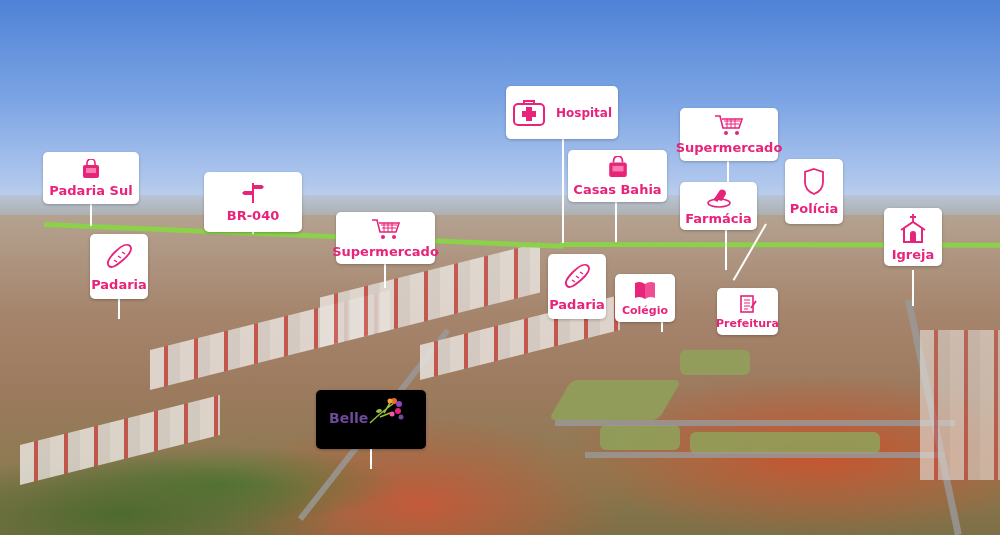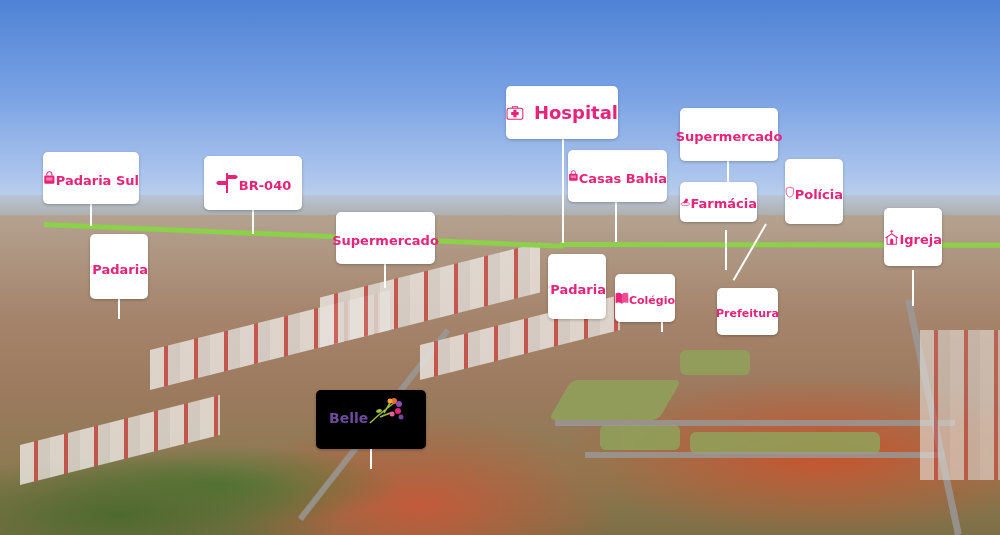--- a/index.html
+++ b/index.html
@@ -11,21 +11,21 @@
     background:
       radial-gradient(ellipse 220px 60px at 120px 300px,#4d6a2e 0%,rgba(77,106,46,0) 100%),
       radial-gradient(ellipse 180px 40px at 220px 270px,#557634 0%,rgba(85,118,52,0) 100%),
       radial-gradient(ellipse 260px 80px at 820px 240px,#c7542f 0%,rgba(199,84,47,0) 100%),
       radial-gradient(ellipse 200px 90px at 420px 290px,#c35a3a 0%,rgba(195,90,58,0) 100%),
       linear-gradient(#b4a290 0%,#a6856d 30%,#9c7a5e 55%,#8d7a52 80%,#7e6f46 100%);}
   .greenline{position:absolute;height:5px;background:#8bd14a;transform-origin:left center;}
   .road{position:absolute;background:#9a9a9a;opacity:.8;}
   .field{position:absolute;background:#8fa25a;opacity:.85;border-radius:6px;}
   .blocks{position:absolute;background:repeating-linear-gradient(90deg,#e8e2dc 0 14px,#c9504a 14px 18px,#dcd6d0 18px 30px);opacity:.85;}
-  .label{position:absolute;background:#fff;border-radius:5px;box-shadow:0 1px 3px rgba(0,0,0,.25);display:flex;flex-direction:row;align-items:center;justify-content:center;color:#e8237a;font-weight:bold;}
+  .label{position:absolute;background:#fff;border-radius:5px;box-shadow:0 1px 3px rgba(0,0,0,.25);display:flex;flex-direction:column;align-items:center;justify-content:center;color:#e8237a;font-weight:bold;}
   .label.row{flex-direction:row;gap:10px;}
   .label .txt{font-size:13px;white-space:nowrap;}
   .label .txt.sm{font-size:11px;}
   .pole{position:absolute;width:2px;background:#fff;}
   .icon{display:block;}
   .brand{position:absolute;background:#000000;border-radius:5px;box-shadow:0 1px 3px rgba(0,0,0,.25);}
   .brand .b1{position:absolute;left:13px;top:20px;font-size:14px;font-weight:bold;color:#6d4a9b;}
   .brand .b2{position:absolute;left:6px;top:32px;font-size:22px;color:#6d4a9b;letter-spacing:0px;font-family:"Liberation Sans",sans-serif;}
 </style>
 </head>
@@ -69,21 +69,21 @@
 
 <div class="label" style="left:43px;top:152px;width:96px;height:52px;">
   <svg class="icon" width="20" height="20" viewBox="0 0 20 20">
       <path d="M6 6V4a4 4 0 0 1 8 0v2" fill="none" stroke="#e8237a" stroke-width="1.6"></path>
       <rect x="2" y="6" width="16" height="13" rx="2" fill="#e8237a"></rect>
       <rect x="5" y="9" width="10" height="5" fill="#f77ab0"></rect>
     </svg>
   <span class="txt" style="margin-top:4px;">Padaria Sul</span>
 </div>
 
-<div class="label" style="left:204px;top:156px;width:98px;height:54px;">
+<div class="label" style="left:204px;top:172px;width:98px;height:60px;">
   <svg class="icon" width="24" height="22" viewBox="0 0 24 22">
       <rect x="11" y="1" width="2" height="20" fill="#e8237a"></rect>
       <path d="M13 3h8l2 2-2 2h-8z" fill="#e8237a"></path>
       <path d="M11 9H3L1 11l2 2h8z" fill="#e8237a"></path>
     </svg>
   <span class="txt" style="margin-top:4px;">BR-040</span>
 </div>
 
 <div class="label" style="left:90px;top:234px;width:58px;height:65px;">
   <svg class="icon" width="30" height="30" viewBox="0 0 30 30">
@@ -102,21 +102,21 @@
     </svg>
   <span class="txt" style="margin-top:4px;">Supermercado</span>
 </div>
 
 <div class="label row" style="left:506px;top:86px;width:112px;height:53px;">
   <svg class="icon" width="34" height="28" viewBox="0 0 34 28">
       <rect x="2" y="5" width="30" height="21" rx="4" fill="none" stroke="#e8237a" stroke-width="2"></rect>
       <path d="M12 5V2h10v3" fill="none" stroke="#e8237a" stroke-width="2"></path>
       <path d="M14 10h6v4h4v6h-4v4h-6v-4h-4v-6h4z" transform="translate(0,-2)" fill="#e8237a"></path>
     </svg>
-  <span class="txt" style="font-size:18px;">Hospital</span>
+  <span class="txt" style="font-size:12px;">Hospital</span>
 </div>
 
 <div class="label" style="left:568px;top:150px;width:99px;height:52px;">
   <svg class="icon" width="22" height="22" viewBox="0 0 20 20">
       <path d="M6 6V4a4 4 0 0 1 8 0v2" fill="none" stroke="#e8237a" stroke-width="1.6"></path>
       <rect x="2" y="6" width="16" height="13" rx="2" fill="#e8237a"></rect>
       <rect x="5" y="9" width="10" height="5" fill="#f77ab0"></rect>
     </svg>
   <span class="txt" style="margin-top:4px;">Casas Bahia</span>
 </div>
@@ -124,21 +124,21 @@
 <div class="label" style="left:680px;top:108px;width:98px;height:53px;">
   <svg class="icon" width="30" height="22" viewBox="0 0 30 22">
       <path d="M1 2h5l3 12h16l3-9H8" fill="none" stroke="#e8237a" stroke-width="1.6"></path>
       <path d="M10 7h16M11 10h14M13 5v9M17 5v9M21 5v9" stroke="#e8237a" stroke-width="1"></path>
       <circle cx="12" cy="19" r="2" fill="#e8237a"></circle>
       <circle cx="23" cy="19" r="2" fill="#e8237a"></circle>
     </svg>
   <span class="txt" style="margin-top:4px;">Supermercado</span>
 </div>
 
-<div class="label" style="left:680px;top:182px;width:77px;height:40px;">
+<div class="label" style="left:680px;top:182px;width:77px;height:48px;">
   <svg class="icon" width="26" height="22" viewBox="0 0 26 22">
       <ellipse cx="13" cy="16" rx="11" ry="4" fill="none" stroke="#e8237a" stroke-width="1.6"></ellipse>
       <path d="M8 12l6-9a4 4 0 0 1 6 4l-4 7" fill="#e8237a"></path>
       <path d="M8 12l4 2" stroke="#e8237a" stroke-width="2"></path>
     </svg>
   <span class="txt" style="margin-top:2px;">Farmácia</span>
 </div>
 
 <div class="label" style="left:785px;top:159px;width:58px;height:65px;">
   <svg class="icon" width="24" height="28" viewBox="0 0 24 28">

